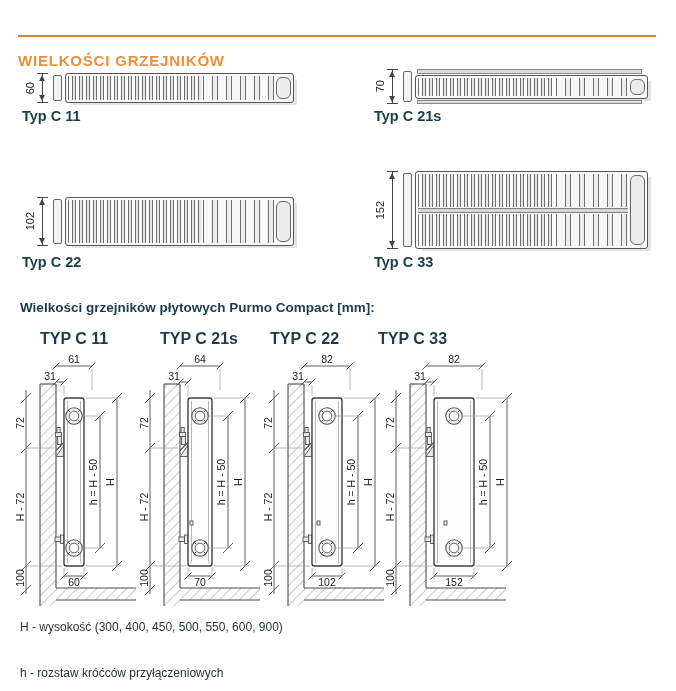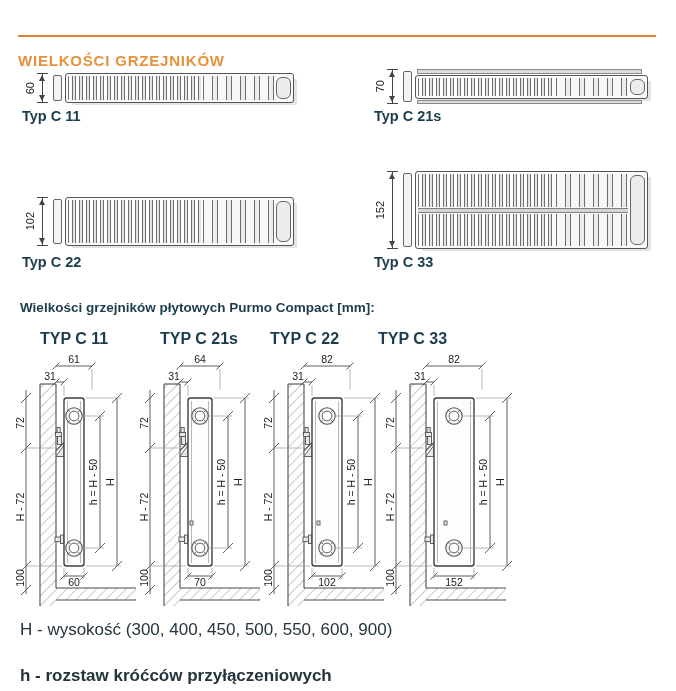--- a/index.html
+++ b/index.html
@@ -49,21 +49,21 @@
   .dim{stroke:#4c4c4c;stroke-width:.9;fill:none;}
   .rad{fill:#fdfdfd;stroke:#3f3f3f;stroke-width:1.4;}
   .part{fill:#e8e8e8;stroke:#555;stroke-width:.9;}
   .port circle{fill:#f4f4f4;stroke:#555;stroke-width:1.1;}
   .port circle.in{fill:#fff;stroke-width:.9;}
   .port path{stroke:#555;stroke-width:.9;fill:none;}
   text.dt{font-family:"Liberation Sans",sans-serif;font-size:10.5px;fill:#1d1d1d;}
   text.dt.big{font-size:11.5px;}
 
   
-  .legend-line{position:absolute;left:20px;font-size:17px;color:#25343C;}
+  .legend-line{position:absolute;left:20px;font-size:12px;color:#25343C;}
 </style>
 </head>
 <body>
 
 <div id="canvas">
 
   <div class="page-title">WIELKOŚCI GRZEJNIKÓW</div>
   <div class="title-underline"></div>
 
   <div class="xsec" style="left:24px;top:73px;width:270px;height:30px;">
@@ -523,15 +523,15 @@
       <line x1="50" y1="222" x2="90" y2="222" class="dim"></line>
       <line x1="46.5" y1="225.5" x2="53.5" y2="218.5" class="dim"></line>
         <line x1="86.5" y1="225.5" x2="93.5" y2="218.5" class="dim"></line>
       <line x1="50" y1="214" x2="50" y2="225" class="lnl"></line>
         <line x1="90" y1="214" x2="90" y2="225" class="lnl"></line>
       <text class="dt" x="70" y="232" text-anchor="middle">152</text>
     </g>
   </svg>
 
   <div class="legend-line" style="top:620px;">H - wysokość (300, 400, 450, 500, 550, 600, 900)</div>
-  <div class="legend-line" style="top:666px;font-weight:bold;">h - rozstaw króćców przyłączeniowych</div>
+  <div class="legend-line" style="top:666px;">h - rozstaw króćców przyłączeniowych</div>
 
 </div>
 
 </body></html>

